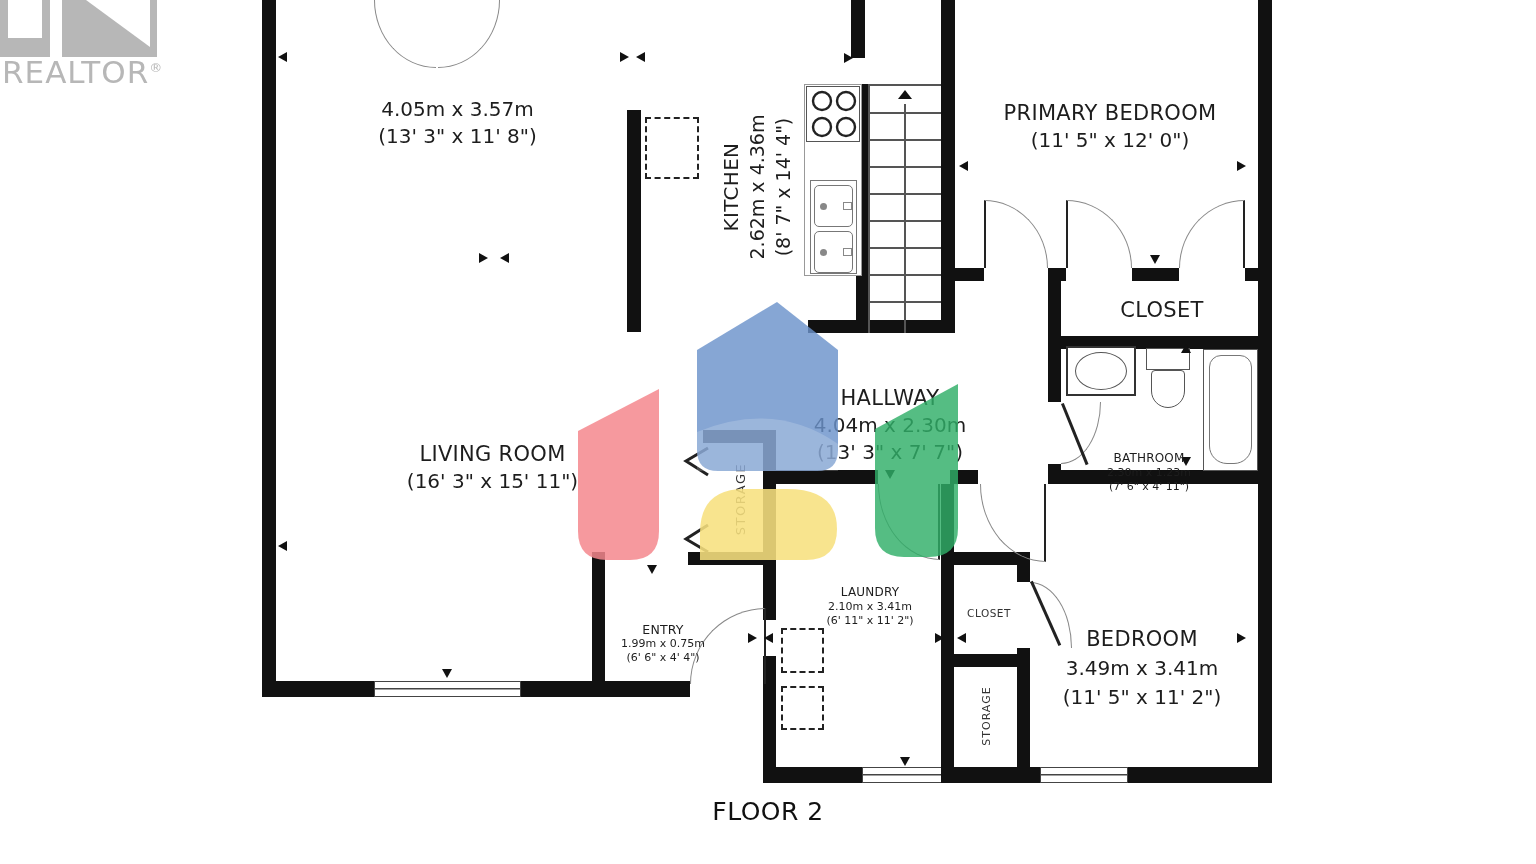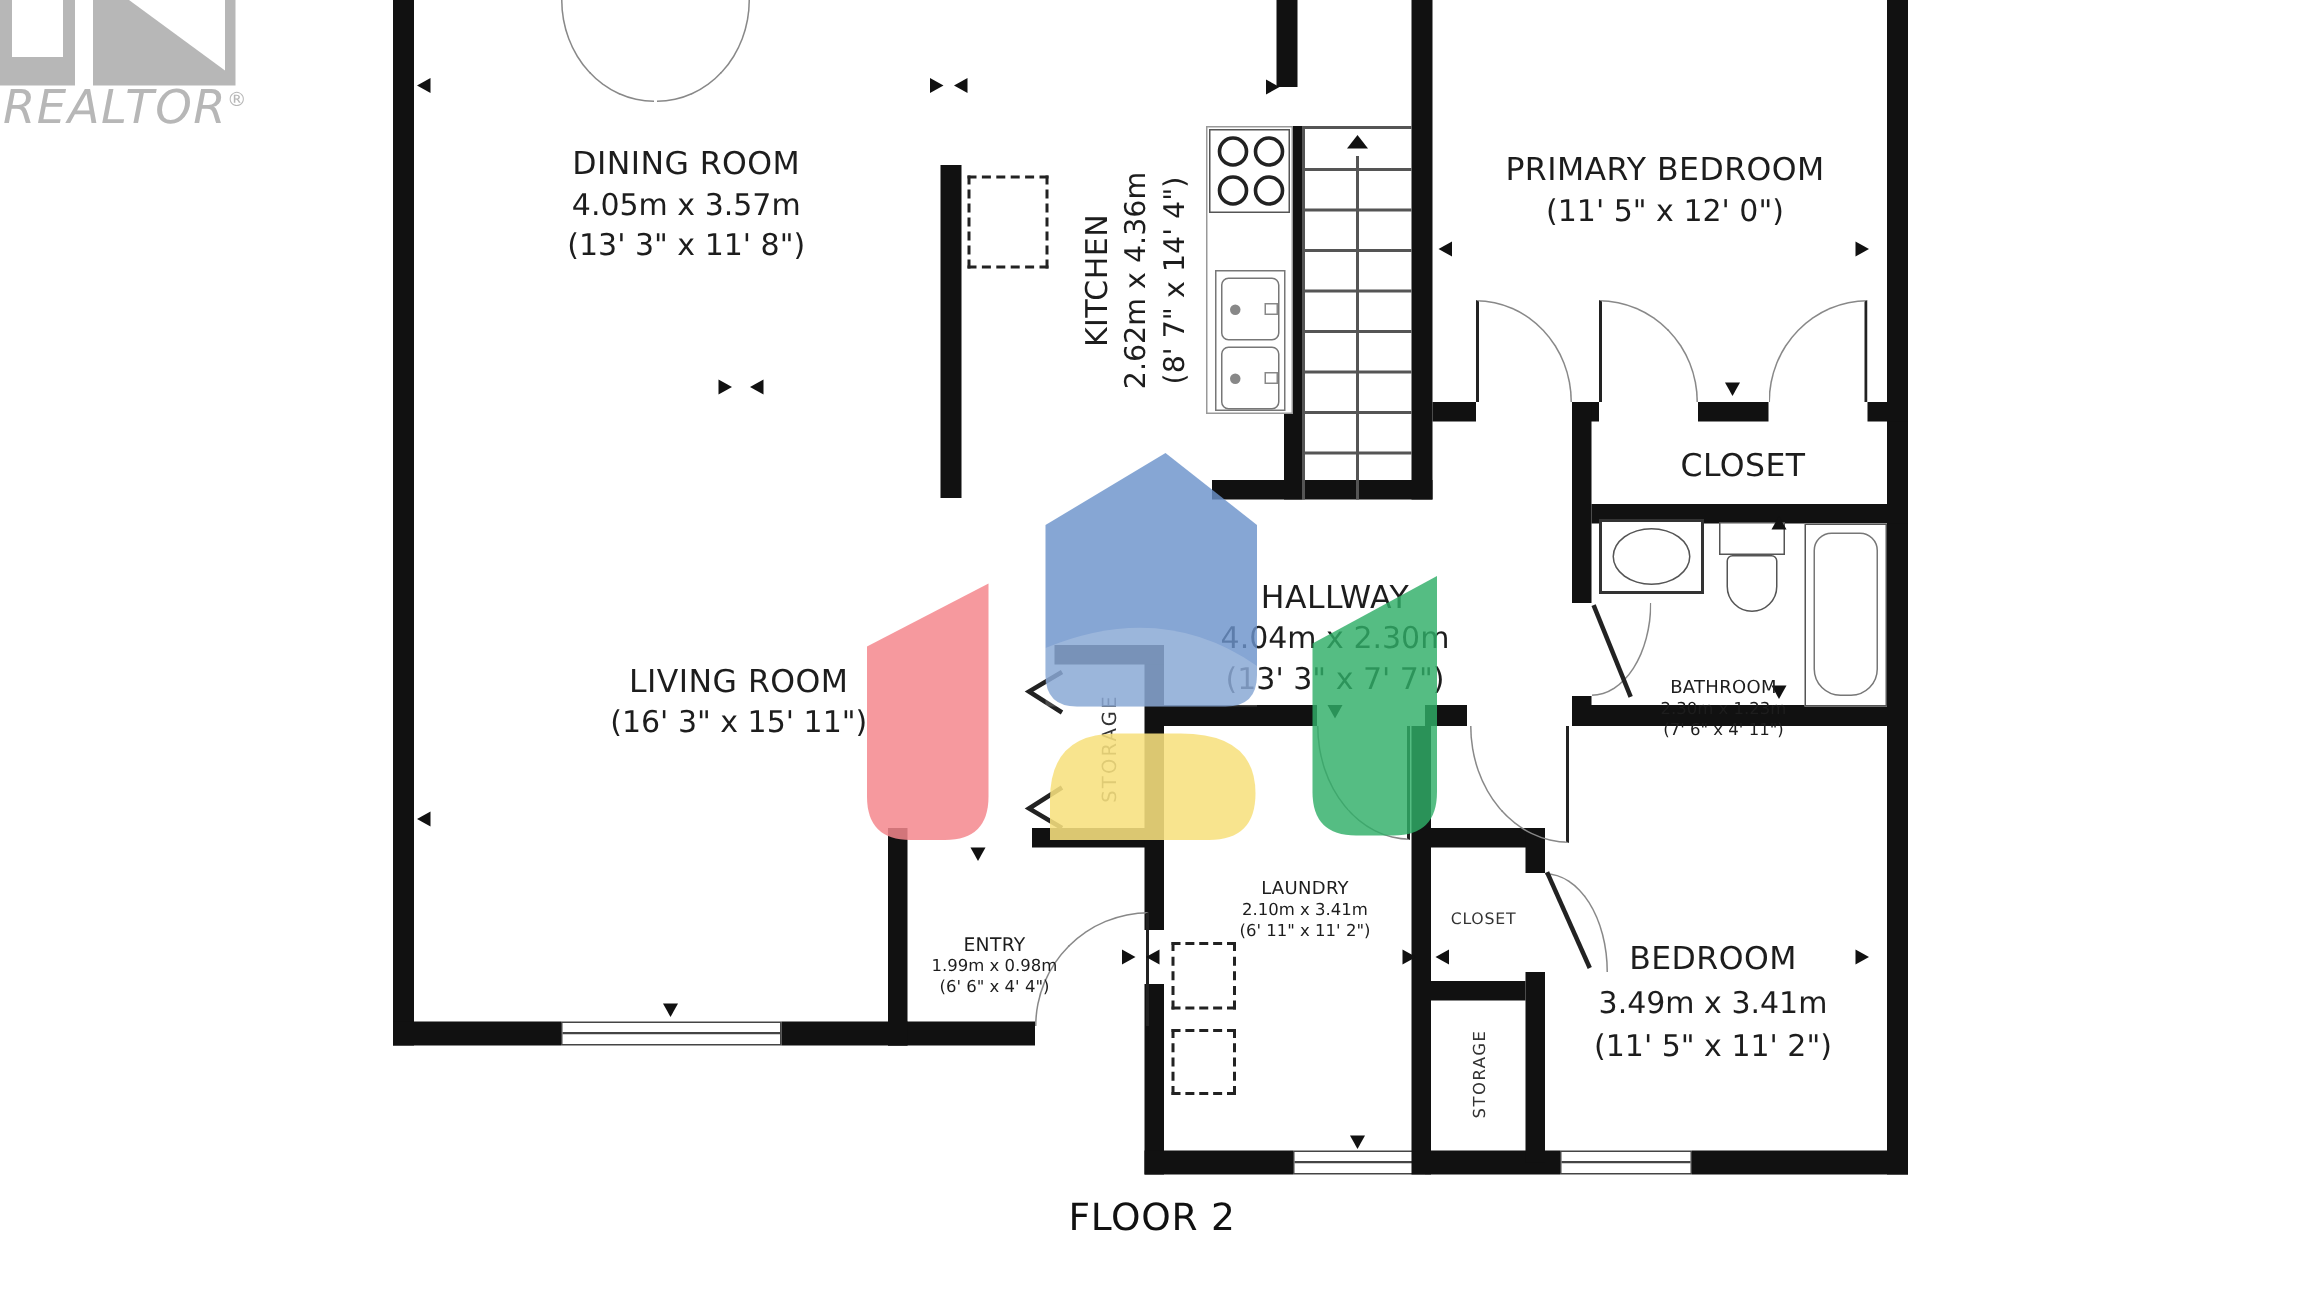--- a/index.html
+++ b/index.html
@@ -17,21 +17,21 @@
   .label .name{font-size:21px;line-height:27px;letter-spacing:.3px;}
   .label .dim{font-size:20px;line-height:27px;}
   .label.small .name{font-size:12px;line-height:15px;letter-spacing:.2px;margin-top:36px;}
   .label.small .dim{font-size:11px;line-height:14px;}
   .rot{transform:rotate(-90deg);}
   .mk{position:absolute;width:0;height:0;border:5px solid transparent;}
   .mk.l{border-right:9px solid #111;border-left:none;}
   .mk.r{border-left:9px solid #111;border-right:none;}
   .mk.u{border-bottom:9px solid #111;border-top:none;}
   .mk.d{border-top:9px solid #111;border-bottom:none;}
-  .logo{position:absolute;left:0;top:0;color:#b7b7b7;font-style:italic;}
+  .logo{position:absolute;left:0;top:0;color:#b7b7b7;}
   .logo-text{position:absolute;left:2px;top:54px;font-size:31px;letter-spacing:1px;color:#b7b7b7;}
   .logo-text sup{font-size:13px;}
   #floorlbl{position:absolute;left:688px;top:797px;width:160px;text-align:center;
             font-size:25px;color:#111;letter-spacing:.5px;}
   svg{display:block;}
   .wm{position:absolute;left:0;top:0;pointer-events:none;}
 </style>
 </head>
 <body>
 
@@ -158,21 +158,20 @@
   <div class="mk r" style="left:748px;top:633px;"></div>
   <div class="mk l" style="left:764px;top:633px;"></div>
   <div class="mk r" style="left:935px;top:633px;"></div>
   <div class="mk l" style="left:957px;top:633px;"></div>
   <div class="mk d" style="left:885px;top:470px;"></div>
   <div class="mk r" style="left:1237px;top:633px;"></div>
   <div class="mk d" style="left:900px;top:757px;"></div>
   <div class="mk d" style="left:1150px;top:255px;"></div>
 
   <div class="label" style="left:330px;top:96px;width:255px;">
-    <div class="name">DINING ROOM</div>
     <div class="dim">4.05m x 3.57m</div>
     <div class="dim">(13' 3" x 11' 8")</div>
   </div>
   <div class="label rot" style="left:622px;top:148px;width:270px;height:78px;">
     <div class="name" style="font-size:20px;line-height:26px;">KITCHEN</div>
     <div class="dim" style="font-size:19px;line-height:26px;">2.62m x 4.36m</div>
     <div class="dim" style="font-size:19px;line-height:26px;">(8' 7" x 14' 4")</div>
   </div>
   <div class="label" style="left:985px;top:100px;width:250px;">
     <div class="name">PRIMARY BEDROOM</div>
@@ -193,21 +192,21 @@
   </div>
   <div class="label" style="left:365px;top:441px;width:255px;">
     <div class="name">LIVING ROOM</div>
     <div class="dim">(16' 3" x 15' 11")</div>
   </div>
   <div class="label rot" style="left:691px;top:491px;width:100px;height:16px;font-size:13px;letter-spacing:1.5px;color:#333;">
     <span>STORAGE</span>
   </div>
   <div class="label small" style="left:603px;top:586px;width:120px;">
     <div class="name" style="font-size:12.5px;">ENTRY</div>
-    <div class="dim">1.99m x 0.98m</div>
+    <div class="dim">1.99m x 0.75m</div>
     <div class="dim">(6' 6" x 4' 4")</div>
   </div>
   <div class="label small" style="left:800px;top:549px;width:140px;">
     <div class="name">LAUNDRY</div>
     <div class="dim">2.10m x 3.41m</div>
     <div class="dim">(6' 11" x 11' 2")</div>
   </div>
   <div class="label" style="left:958px;top:607px;width:62px;font-size:10.5px;letter-spacing:.5px;color:#333;">
     <span>CLOSET</span>
   </div>

